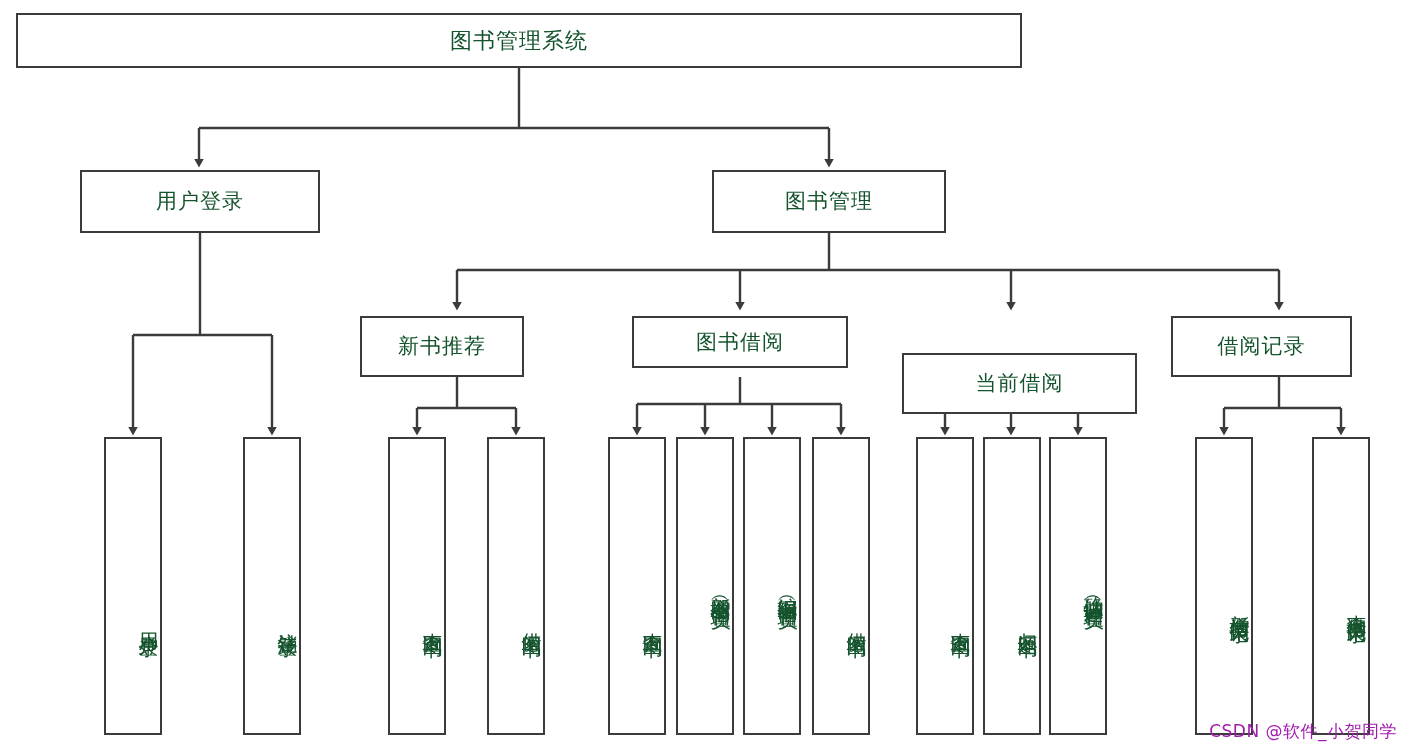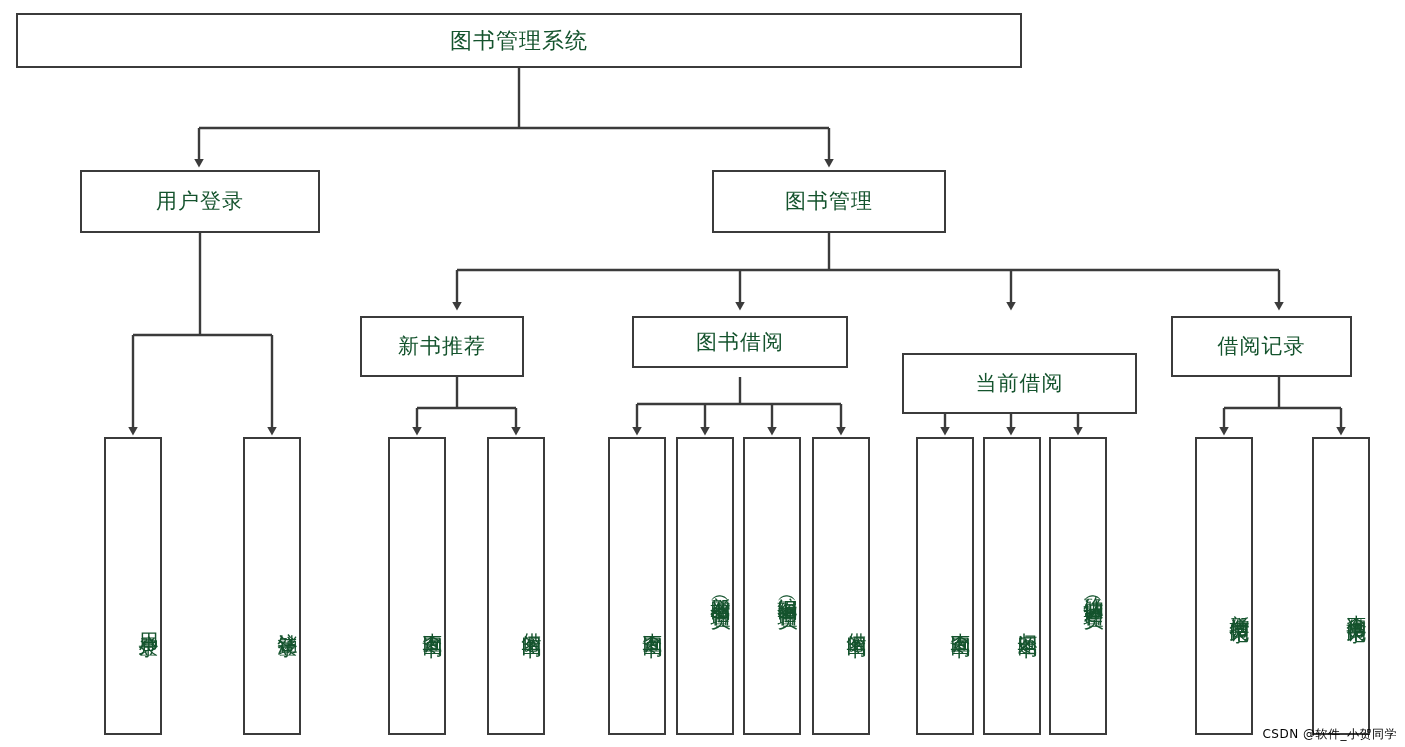--- a/index.html
+++ b/index.html
@@ -50,22 +50,22 @@
     align-items: flex-start;
     justify-content: center;
   }
   .node.root {
     font-size: 22px;
   }
   .watermark {
     position: absolute;
     right: 8px;
     bottom: 4px;
-    font-size: 12px;
-    color: #000000;
+    font-size: 17px;
+    color: #a21caf;
     letter-spacing: 0.5px;
     white-space: nowrap;
   }
 </style>
 </head>
 <body>
 
 <div id="canvas">
 
   <svg id="edges" viewBox="0 0 1405 747" xmlns="http://www.w3.org/2000/svg">

